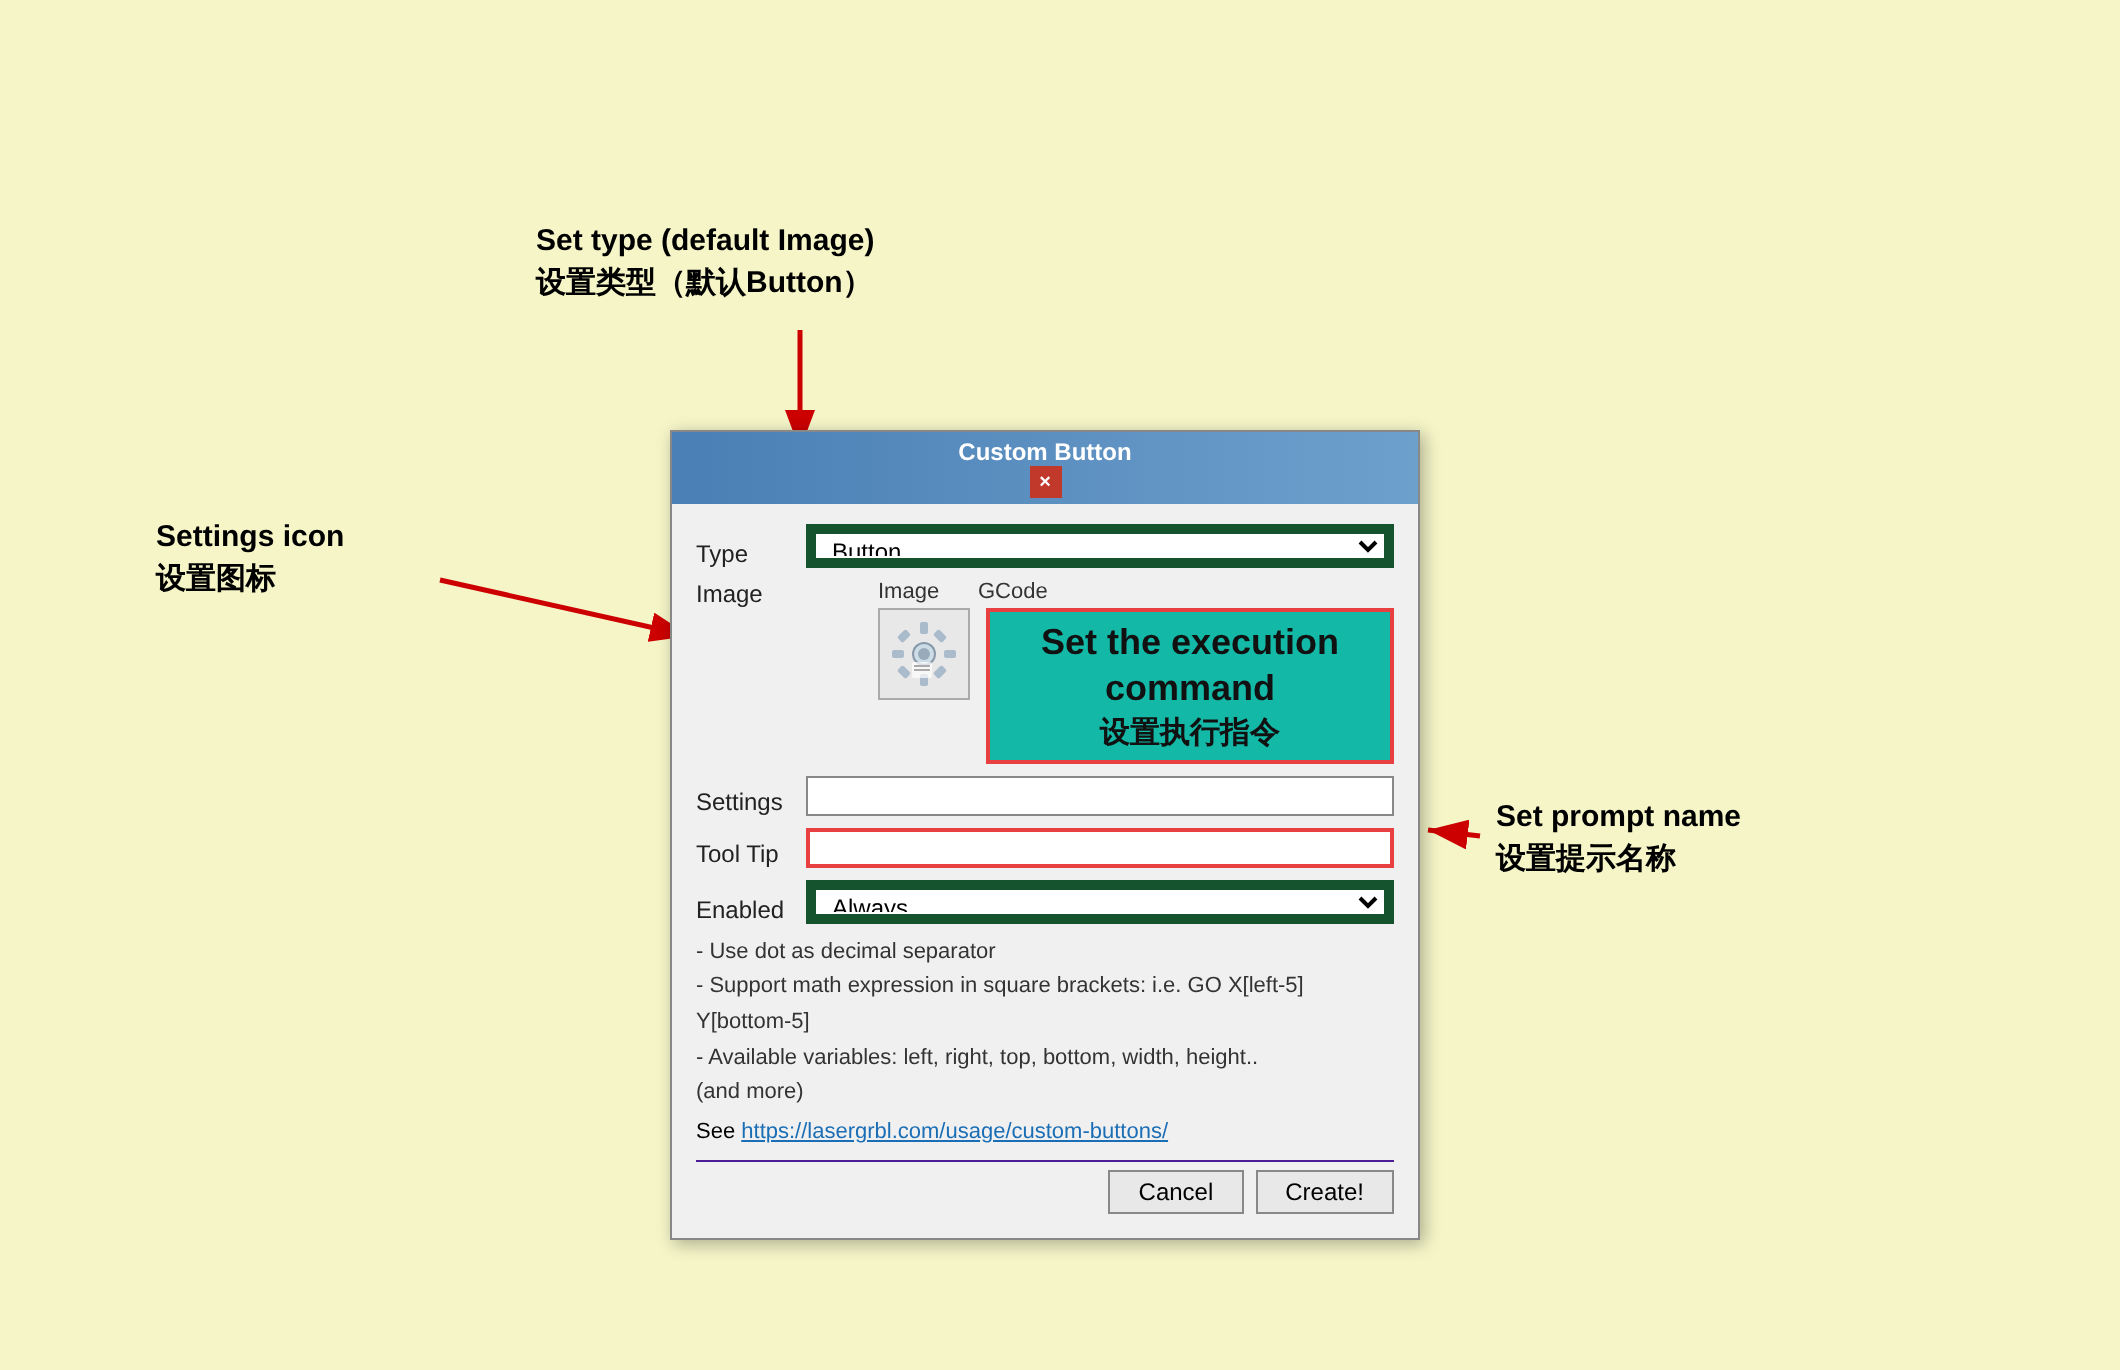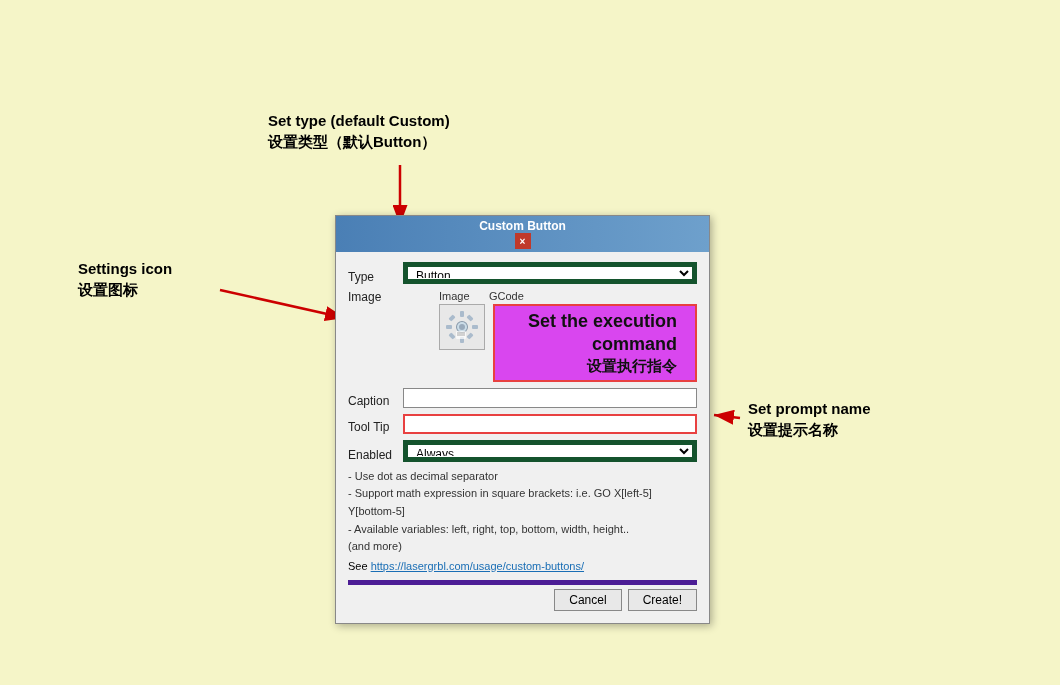--- a/index.html
+++ b/index.html
@@ -142,27 +142,27 @@
       justify-content: center;
       flex-shrink: 0;
       margin-right: 4px;
       position: relative;
       overflow: hidden;
     }
 
     .gcode-box {
       flex: 1;
       border: 2px solid #e84040;
-      background: #d946ef;
+      background: #14b8a6;
       min-height: 70px;
       display: flex;
       align-items: center;
       justify-content: center;
-      padding: 4px 18px;
-      text-align: right;
+      padding: 4px 4px;
+      text-align: center;
     }
 
     .gcode-text-main {
       font-size: 18px;
       font-weight: bold;
       color: #111;
       line-height: 1.3;
     }
 
     .gcode-text-zh {
@@ -203,21 +203,21 @@
       cursor: pointer;
       margin-bottom: 8px;
       display: block;
     }
 
     .dialog-footer {
       display: flex;
       justify-content: flex-end;
       gap: 6px;
       padding-top: 4px;
-      border-top: 5px solid #4c1d95;
+      border-top: 1px solid #4c1d95;
       margin-top: 4px;
     }
 
     .btn {
       padding: 3px 14px;
       font-size: 12px;
       border: 1px solid #888;
       background: #e8e8e8;
       cursor: pointer;
       min-width: 60px;
@@ -229,21 +229,21 @@
 
     .gear-shape {
       width: 36px;
       height: 36px;
     }
   </style>
 </head>
 <body>
 
 <div class="annotation" style="left: 268px; top: 110px;">
-  <div>Set type (default Custom)</div>
+  <div>Set type (default Image)</div>
   <div class="zh">设置类型（默认Button）</div>
 </div>
 
 <div class="annotation" style="left: 78px; top: 258px;">
   <div>Settings icon</div>
   <div class="zh">设置图标</div>
 </div>
 
 <div class="annotation" style="left: 748px; top: 398px;">
   <div>Set prompt name</div>
@@ -320,21 +320,21 @@
             <div>
               <div class="gcode-text-main">Set the execution command</div>
               <div class="gcode-text-zh">设置执行指令</div>
             </div>
           </div>
         </div>
       </div>
     </div>
 
     <div class="form-row">
-      <div class="form-label">Caption</div>
+      <div class="form-label">Settings</div>
       <div class="form-control-full">
         <input type="text" class="text-input" value="" style="">
       </div>
     </div>
 
     <div class="form-row">
       <div class="form-label">Tool Tip</div>
       <div class="form-control-full">
         <input type="text" class="text-input-red" value="" style="">
       </div>

